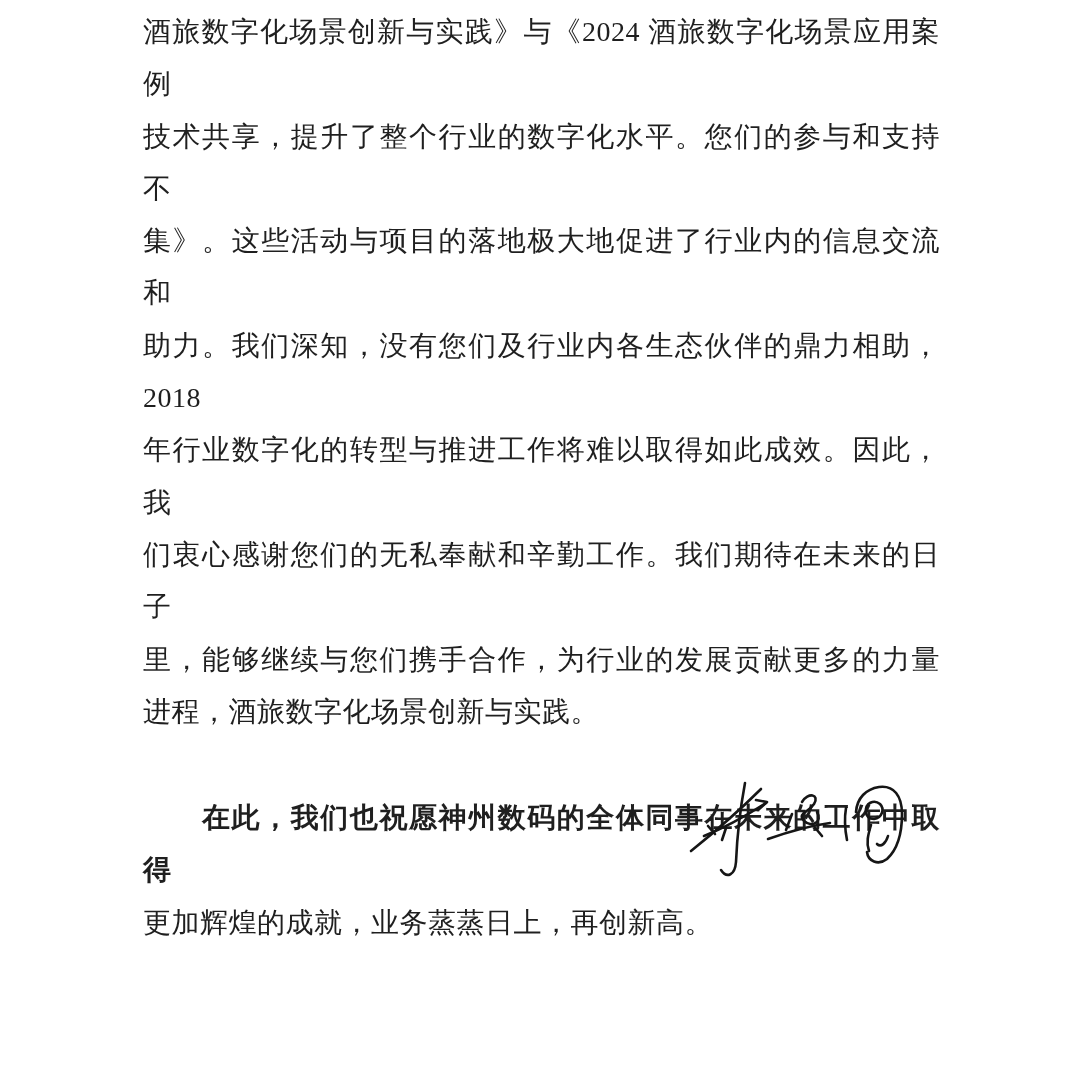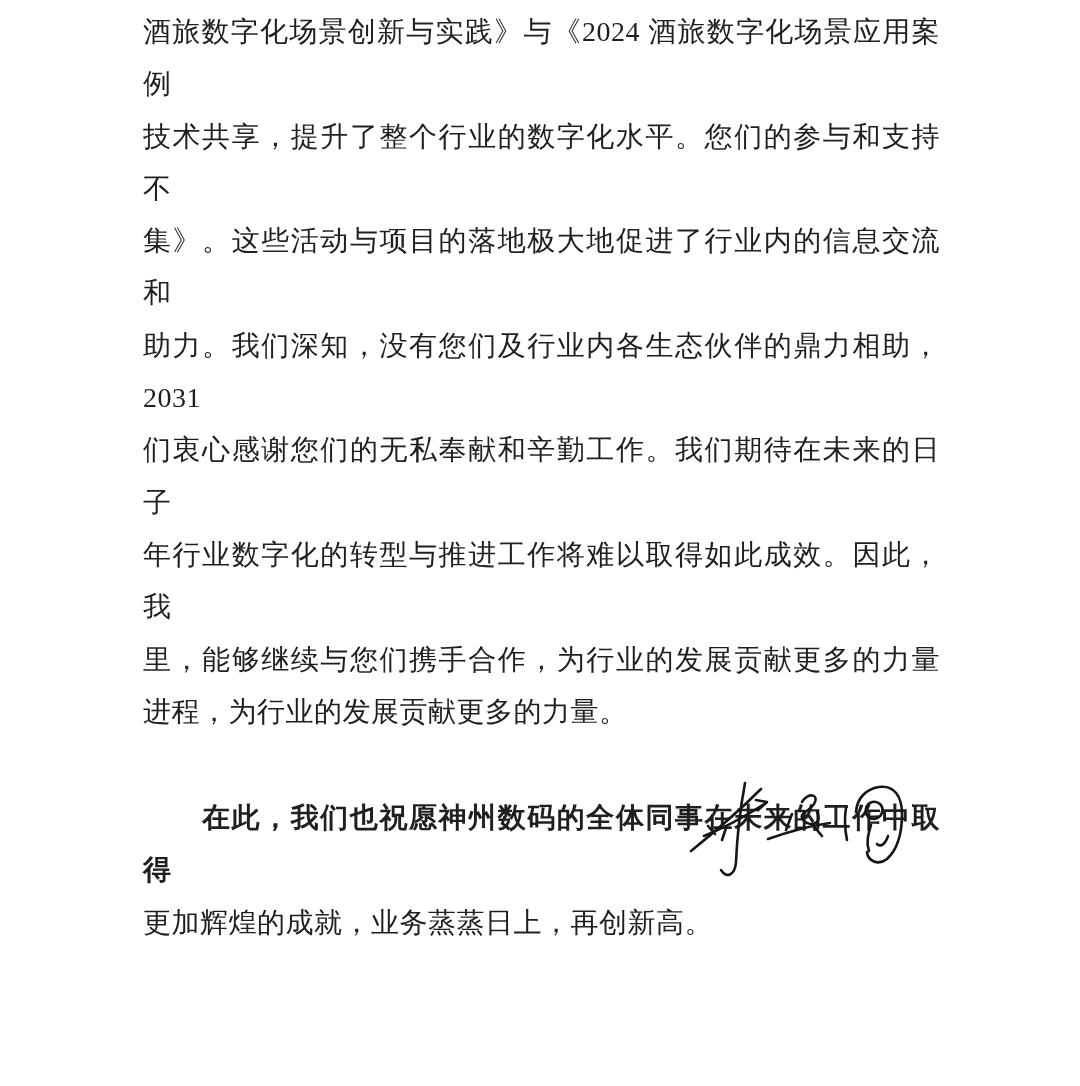--- a/index.html
+++ b/index.html
@@ -62,25 +62,25 @@
 </head>
 <body>
 
 <div class="page">
   <div class="content">
 
     <div class="para para1">
       <div class="line just">酒旅数字化场景创新与实践》与《2024 酒旅数字化场景应用案例</div>
       <div class="line just">技术共享，提升了整个行业的数字化水平。您们的参与和支持不</div>
       <div class="line just">集》。这些活动与项目的落地极大地促进了行业内的信息交流和</div>
-      <div class="line just">助力。我们深知，没有您们及行业内各生态伙伴的鼎力相助，2031</div>
+      <div class="line just">助力。我们深知，没有您们及行业内各生态伙伴的鼎力相助，2018</div>
+      <div class="line just">年行业数字化的转型与推进工作将难以取得如此成效。因此，我</div>
       <div class="line just">们衷心感谢您们的无私奉献和辛勤工作。我们期待在未来的日子</div>
-      <div class="line just">年行业数字化的转型与推进工作将难以取得如此成效。因此，我</div>
       <div class="line just">里，能够继续与您们携手合作，为行业的发展贡献更多的力量</div>
-      <div class="line">进程，为行业的发展贡献更多的力量。</div>
+      <div class="line">进程，酒旅数字化场景创新与实践。</div>
     </div>
 
     <div class="para para2">
       <div class="line just first">在此，我们也祝愿神州数码的全体同事在未来的工作中取得</div>
       <div class="line">更加辉煌的成就，业务蒸蒸日上，再创新高。</div>
     </div>
 
   </div>
 
   <div class="signature-wrap">

